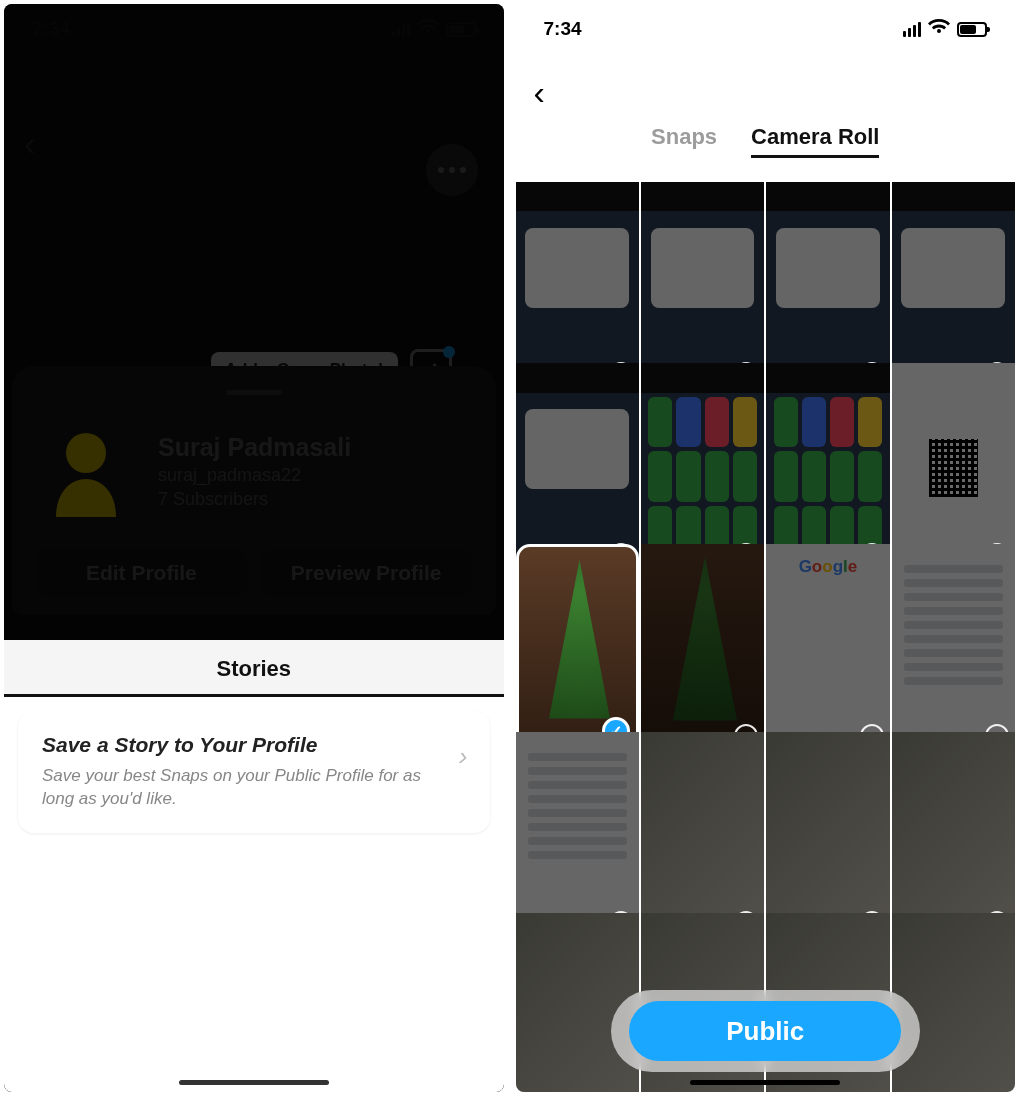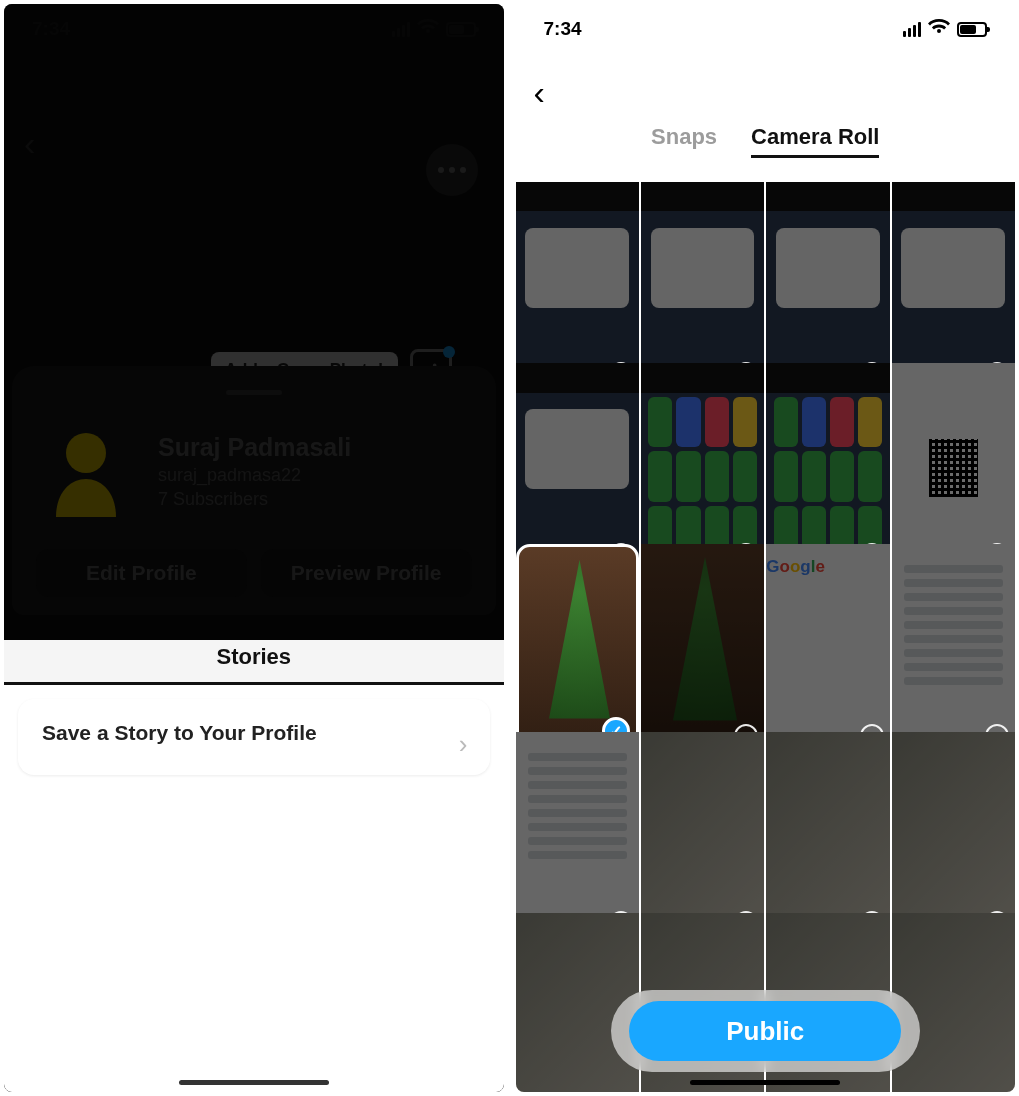--- a/index.html
+++ b/index.html
@@ -44,24 +44,24 @@
   .avatar svg { width:100%; height:100%; }
   .pinfo { display:flex; flex-direction:column; gap:3px; }
   .pname { font-size:25px; font-weight:700; color:#6a6a6a; }
   .puser, .psubs { font-size:18px; color:#5b5b5b; }
   .btn-row { display:flex; gap:14px; margin-top:28px; }
   .pbtn { flex:1; text-align:center; font-size:21px; font-weight:700; color:#6a6a6a; padding:12px 0; background:#171717; border-radius:12px; }
 
   
   .tabs-section { position:absolute; top:636px; left:0; right:0; bottom:0; background:#fff; }
   .tab-row { display:flex; background:#f5f5f5; }
-  .tab { flex:1; text-align:center; padding:4px 0 12px; font-size:22px; font-weight:700; }
+  .tab { flex:1; text-align:center; padding:16px 0 12px; font-size:22px; font-weight:700; }
   .tab.active { color:#111; border-bottom:3px solid #111; }
   .tab.inactive { color:#9d9d9d; }
-  .story-card { margin:14px 14px 0; background:#fff; border-radius:16px; padding:22px 24px; box-shadow:0 1px 3px rgba(0,0,0,.08); position:relative; }
+  .story-card { margin:14px 14px 0; background:#fff; border-radius:16px; padding:22px 24px; box-shadow:0 1px 3px rgba(0,0,0,.08); position:relative;font-style:italic; }
   .story-title { font-size:21px; font-weight:700; color:#222; margin-bottom:8px; }
   .story-desc { font-size:17px; color:#878787; line-height:1.35; padding-right:26px; }
   .story-chev { position:absolute; right:22px; top:30px; font-size:26px; color:#bbb; font-weight:300; }
 
   .bg-photos { position:absolute; top:830px; left:0; right:0; bottom:0; display:flex; gap:12px; padding:0 14px; }
   .bg-photos .ph { flex:1; border-radius:16px; background:linear-gradient(160deg,#2d2d2f,#4a4a4f); position:relative; overflow:hidden; }
   .bg-photos .ph::after { content:''; position:absolute; inset:0; background:radial-gradient(circle at 35% 30%, rgba(120,200,255,.45), transparent 55%); }
   .bg-scrim { position:absolute; top:830px; left:0; right:0; bottom:0; background:rgba(0,0,0,.69); }
 
   .home-indicator { position:absolute; bottom:7px; left:50%; transform:translateX(-50%); width:150px; height:5px; background:#000; border-radius:3px; }
@@ -88,21 +88,21 @@
 
   
   .ss-top { height:14%; background:#111; }
   .ss-dialog { position:absolute; top:22%; left:8%; right:8%; height:38%; background:#f0f0f0; border-radius:8px; }
   .ss-grid { position:absolute; top:16%; left:6%; right:6%; bottom:8%; display:grid; grid-template-columns:repeat(4,1fr); gap:4px; }
   .ss-grid span { background:#3bb14a; border-radius:6px; }
   .ss-grid span:nth-child(2){background:#4478ff}.ss-grid span:nth-child(3){background:#ff4960}.ss-grid span:nth-child(4){background:#ffd233}
   .ss-white { background:#f2f2f2 !important; }
   .ss-white .lines { position:absolute; top:10%; left:10%; right:10%; bottom:10%; display:flex; flex-direction:column; gap:6px; }
   .ss-white .lines span { height:8px; background:#cfd3d7; border-radius:3px; }
-  .google-text { position:absolute; top:6%; left:0; right:0; font-size:17px; font-weight:600; letter-spacing:0; }
+  .google-text { position:absolute; top:6%; left:0; right:0; text-align:center; font-size:17px; font-weight:600; letter-spacing:0; }
   .google-text .g1{color:#4285f4}.google-text .g2{color:#ea4335}.google-text .g3{color:#fbbc05}.google-text .g4{color:#4285f4}.google-text .g5{color:#34a853}.google-text .g6{color:#ea4335}
   .tree { background:linear-gradient(#5a3b26,#2e1d12); }
   .tree::before { content:''; position:absolute; left:26%; top:6%; width:52%; height:78%; background:radial-gradient(circle at 50% 20%, #3b8030, #1d4a18); clip-path:polygon(50% 0,100% 100%,0 100%); }
   .photo { background:linear-gradient(135deg,#8a8a7d,#c6c1b3); }
   .qr { position:absolute; top:36%; left:30%; width:40%; height:28%; background:repeating-linear-gradient(0deg,#000 0 3px,#fff 3px 6px), repeating-linear-gradient(90deg,#000 0 3px,#fff 3px 6px); background-blend-mode:multiply; }
 
   
   .select-wrap { position:absolute; bottom:20px; left:95px; right:95px; height:82px; background:rgba(255,255,255,.6); backdrop-filter:blur(6px); border-radius:42px; display:flex; align-items:center; justify-content:center; }
   .select-btn { width:88%; height:60px; background:#19a7ff; border-radius:40px; color:#fff; font-size:26px; font-weight:700; display:flex; align-items:center; justify-content:center; }
 </style>
@@ -170,20 +170,21 @@
   </div>
 
   <div class="scrim"></div>
 
   <div class="tabs-section">
     <div class="tab-row">
       <div class="tab active">Stories</div>
     </div>
     <div class="story-card">
       <div class="story-title">Save a Story to Your Profile</div>
+      <div class="story-desc">Save your best Snaps on your Public Profile for as long as you'd like.</div>
       <div class="story-chev">›</div>
     </div>
     <div class="bg-photos">
       <div class="ph"></div>
       <div class="ph"></div>
     </div>
     <div class="bg-scrim"></div>
   </div>
 
   <div class="home-indicator"></div>

